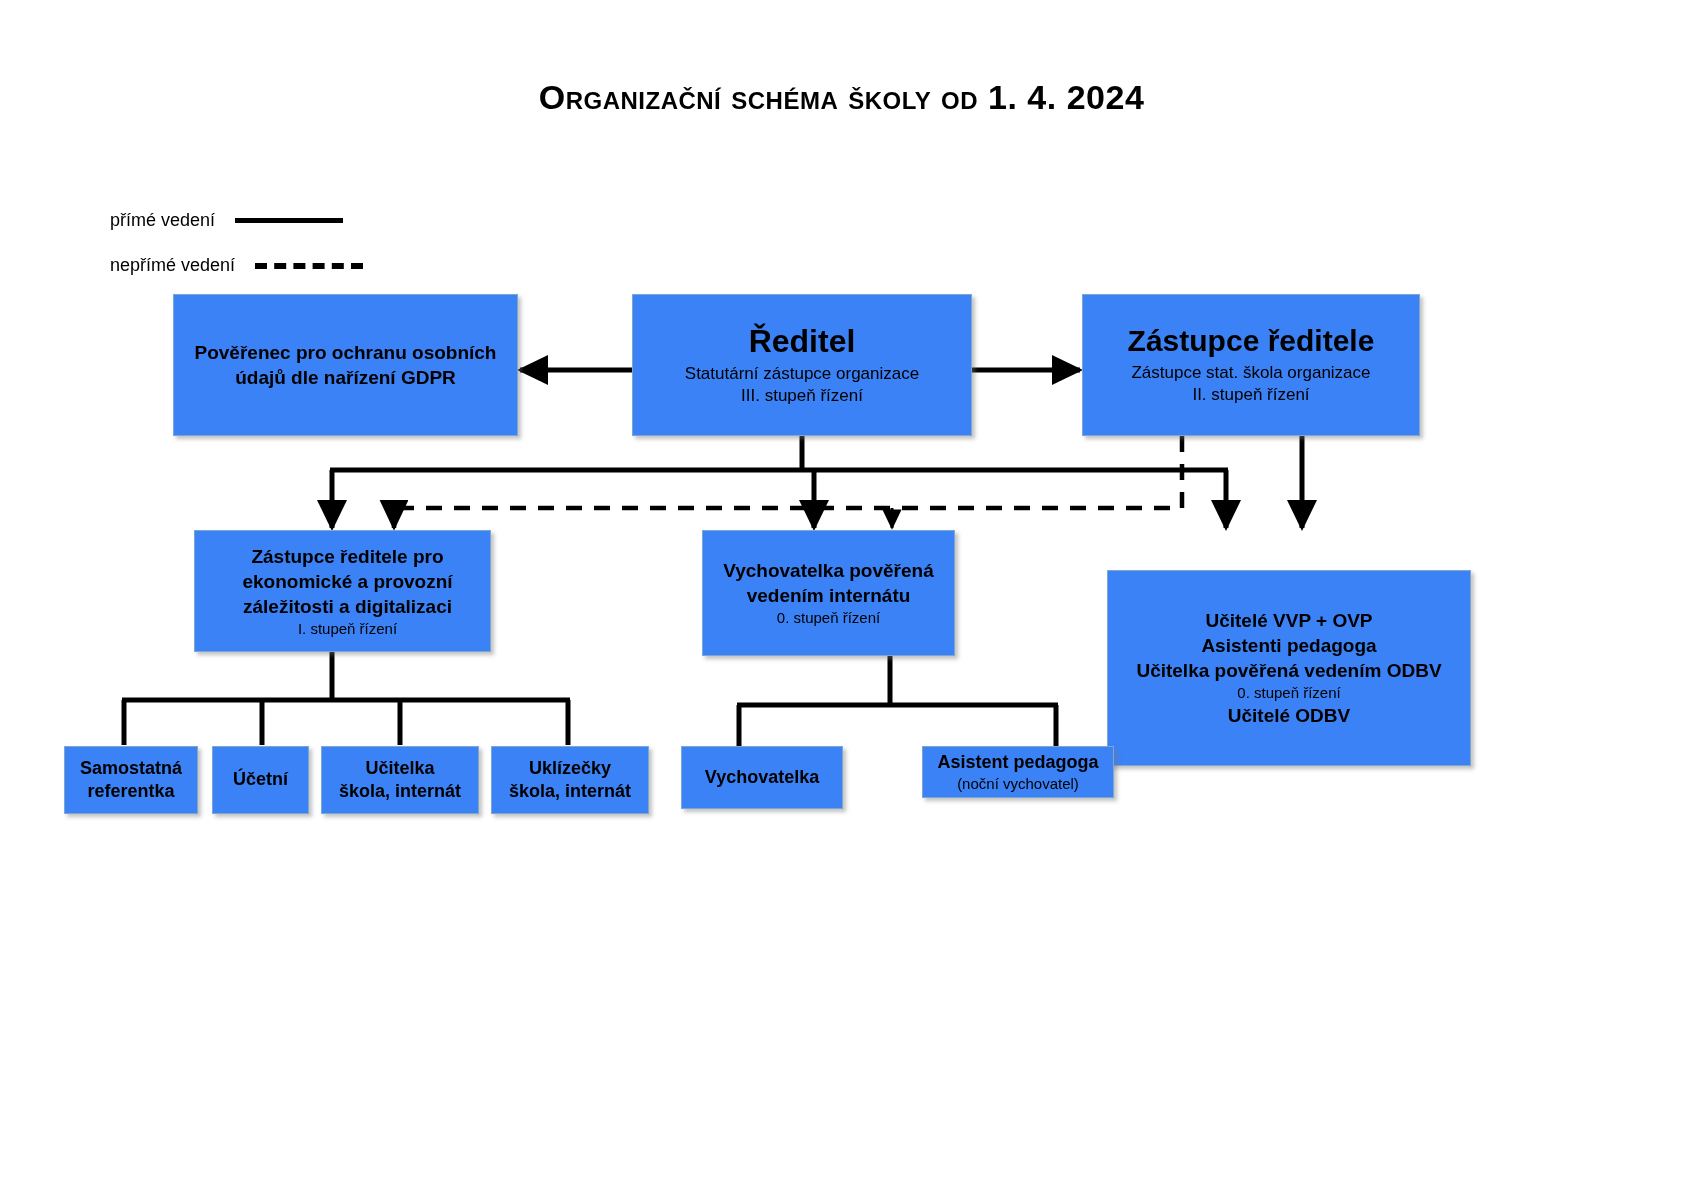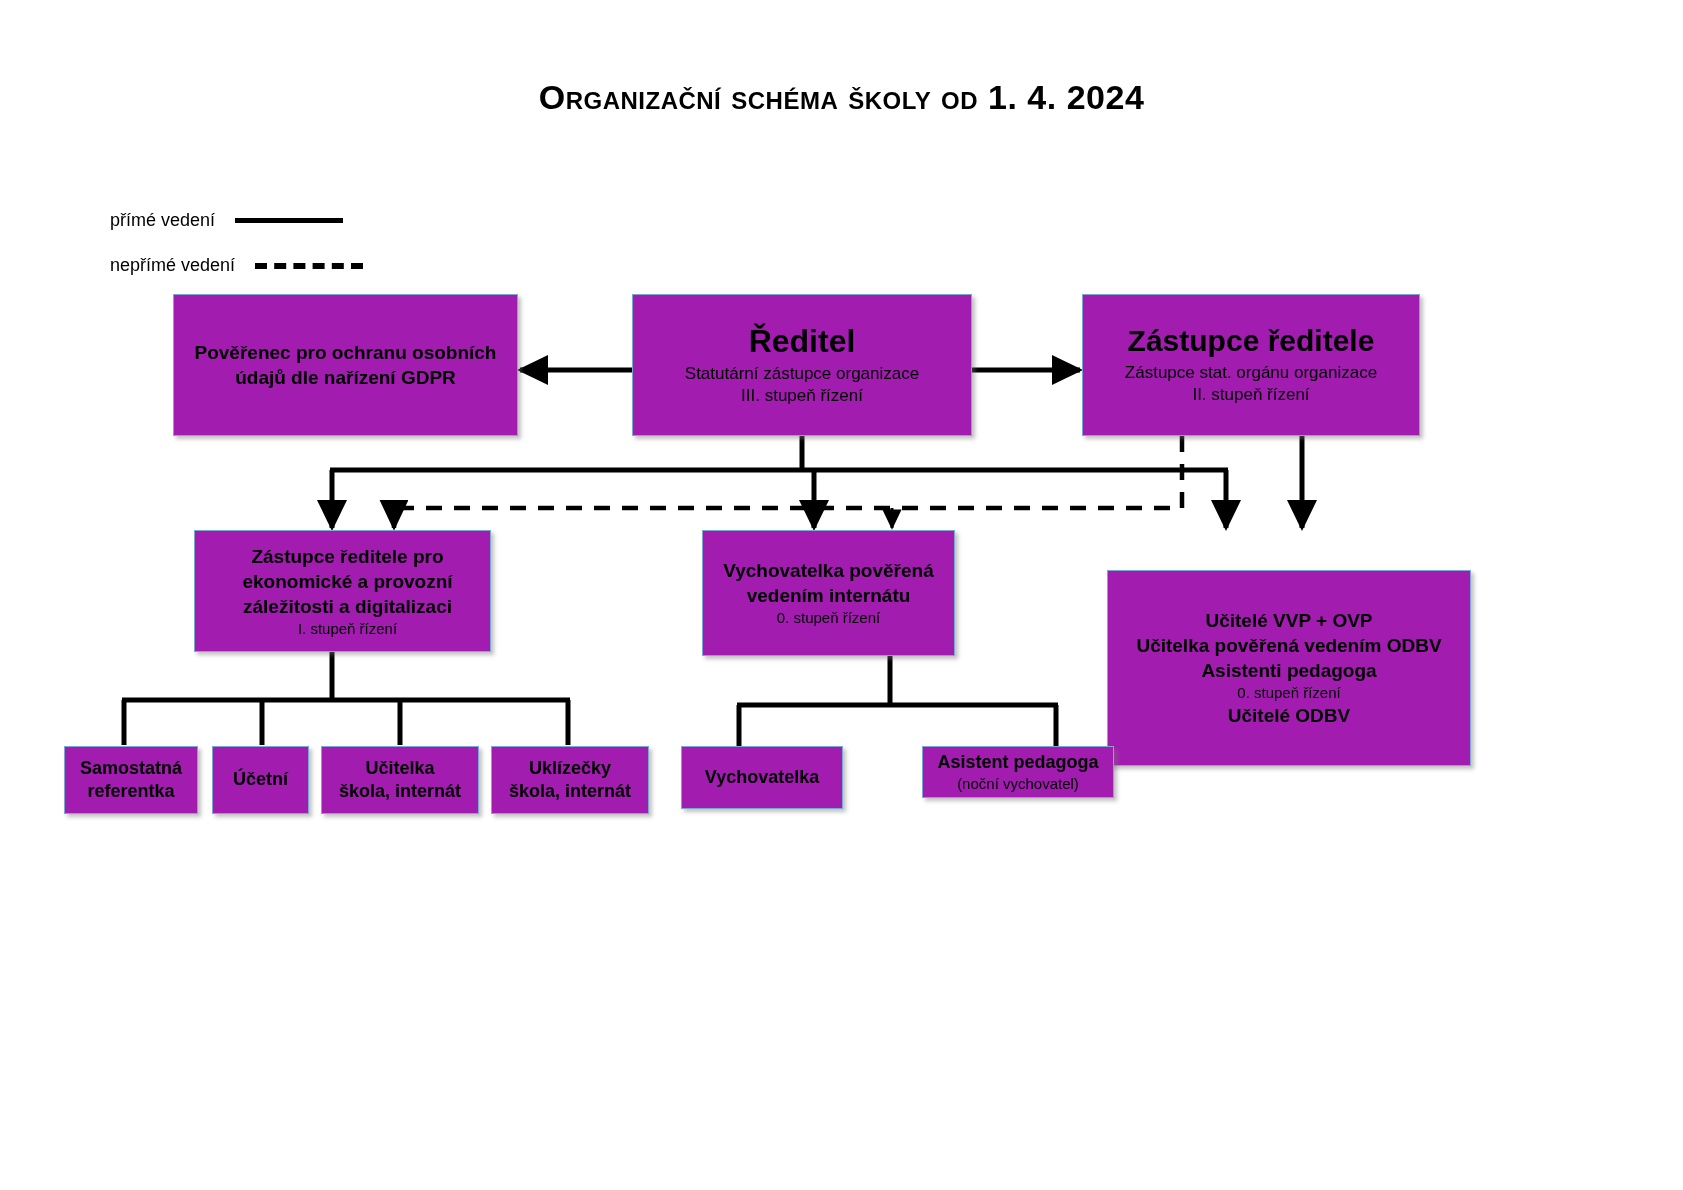--- a/index.html
+++ b/index.html
@@ -54,21 +54,21 @@
     background: #000;
   }
   .legend-dashed {
     width: 108px;
     height: 0;
     border-top: 6px dashed #000;
   }
   .node {
     position: absolute;
     box-sizing: border-box;
-    background: #a21caf;
+    background: #3b82f6;
     border: 1.6px solid #7ba7d0;
     box-shadow: 3px 3px 4px rgba(120,120,120,0.45);
     display: flex;
     flex-direction: column;
     align-items: center;
     justify-content: center;
     text-align: center;
     padding: 4px 8px;
   }
   .node .line {
@@ -173,41 +173,41 @@
   </div>
 
   <div class="node" style="left:632px; top:294px; width:340px; height:142px;">
     <span class="line n-title-xl">Ředitel</span>
     <span class="line n-sub">Statutární zástupce organizace</span>
     <span class="line n-sub">III. stupeň řízení</span>
   </div>
 
   <div class="node" style="left:1082px; top:294px; width:338px; height:142px;">
     <span class="line n-title-lg">Zástupce ředitele</span>
-    <span class="line n-sub">Zástupce stat. orgánu organizace</span>
+    <span class="line n-sub">Zástupce stat. škola organizace</span>
     <span class="line n-sub">II. stupeň řízení</span>
   </div>
 
   <div class="node" style="left:194px; top:530px; width:297px; height:122px;padding-left:18px;">
     <span class="line n-bold">Zástupce ředitele pro</span>
     <span class="line n-bold">ekonomické a provozní</span>
     <span class="line n-bold">záležitosti a digitalizaci</span>
     <span class="line n-sub-sm">I. stupeň řízení</span>
   </div>
 
   <div class="node" style="left:702px; top:530px; width:253px; height:126px;">
     <span class="line n-bold">Vychovatelka pověřená</span>
     <span class="line n-bold">vedením internátu</span>
     <span class="line n-sub-sm">0. stupeň řízení</span>
   </div>
 
   <div class="node" style="left:1107px; top:530px; width:364px; height:196px;margin-top:40px;">
     <span class="line n-bold">Učitelé VVP + OVP</span>
+    <span class="line n-bold">Asistenti pedagoga</span>
     <span class="line n-bold">Učitelka pověřená vedením ODBV</span>
-    <span class="line n-bold">Asistenti pedagoga</span>
     <span class="line n-sub-sm">0. stupeň řízení</span>
     <span class="line n-bold">Učitelé ODBV</span>
   </div>
 
   <div class="node" style="left:64px; top:746px; width:134px; height:68px;">
     <span class="line n-bold-sm">Samostatná</span>
     <span class="line n-bold-sm">referentka</span>
   </div>
 
   <div class="node" style="left:212px; top:746px; width:97px; height:68px;">

